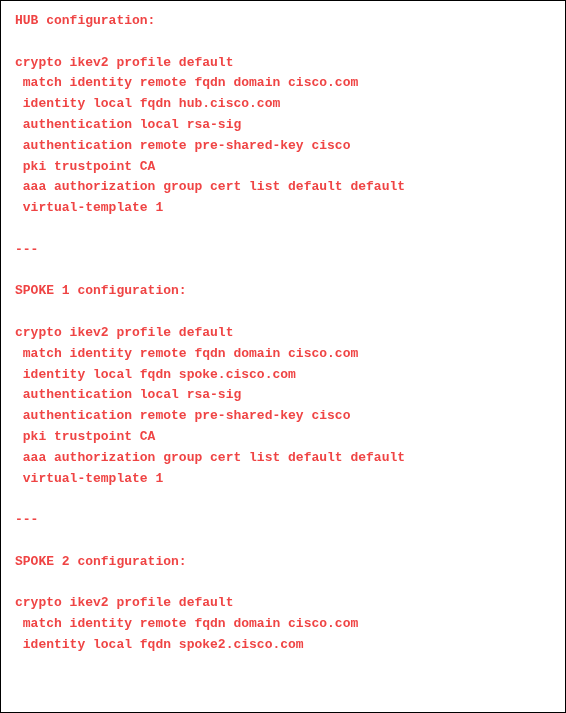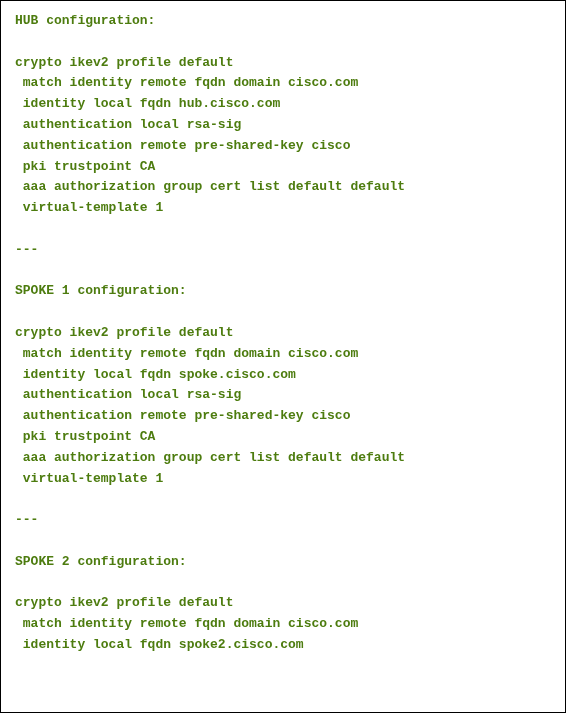--- a/index.html
+++ b/index.html
@@ -24,21 +24,21 @@
       border: 1px solid #000000;
       padding: 10px 14px;
       line-height: 1.55;
     }
 
     .code-block {
       white-space: pre;
       font-family: 'Courier New', Courier, monospace;
       font-size: 13px;
       font-weight: bold;
-      color: #4d7c0f;
+      color: #ef4444;
       line-height: 1.6;
     }
   </style>
 </head>
 <body>
 
 <div class="content-box">
   <div class="code-block" id="config-output">HUB configuration:
 
 crypto ikev2 profile default

